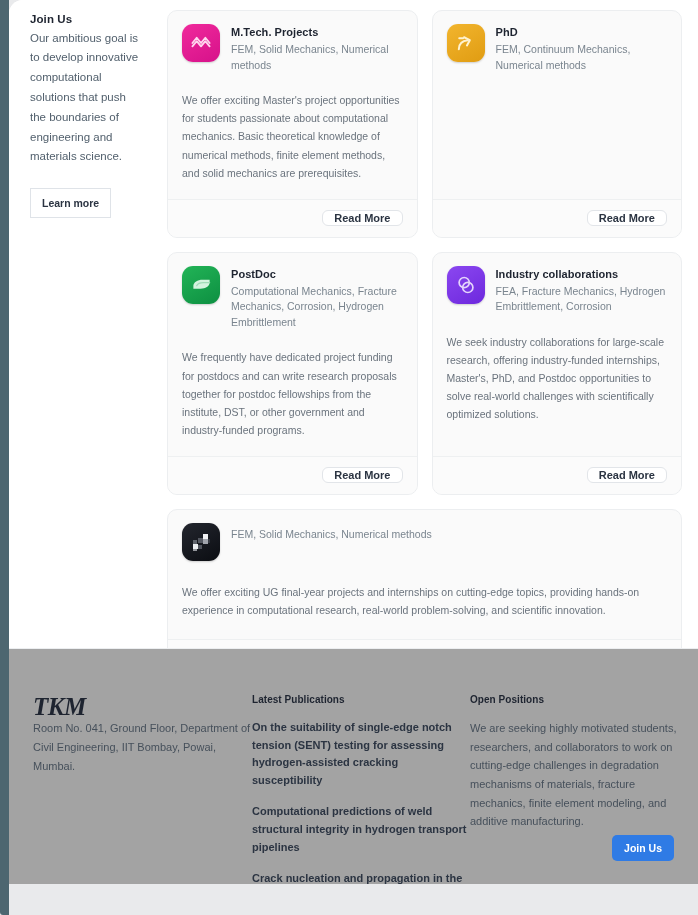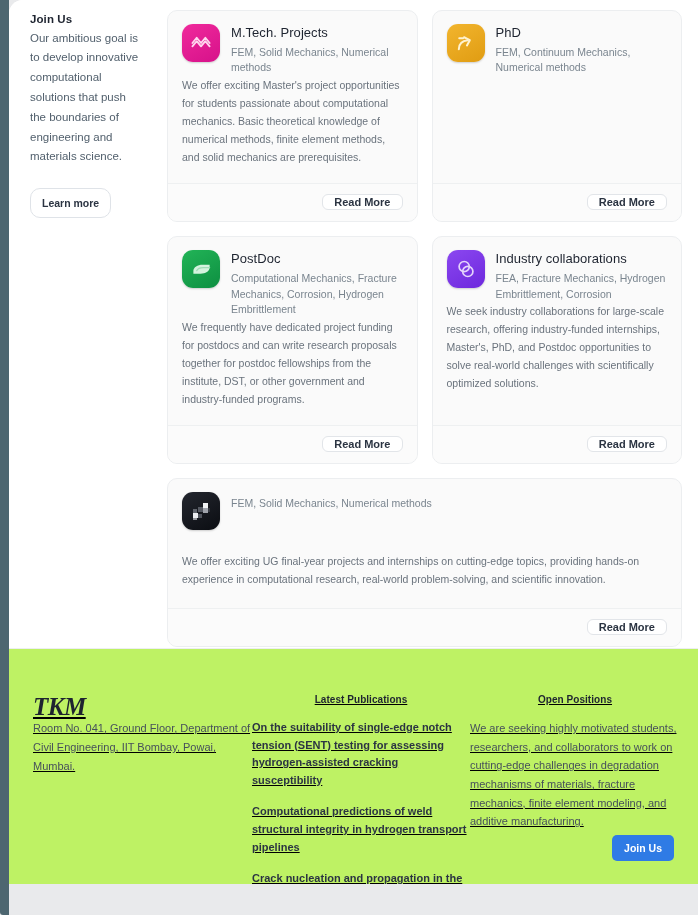--- a/index.html
+++ b/index.html
@@ -65,21 +65,21 @@
     margin-top: 1px;
   }
   #learn-more {
     margin-top: 21px;
     display: inline-block;
     font-size: 10.5px;
     font-weight: bold;
     color: #2b3442;
     background: #ffffff;
     border: 1px solid #dfe3e8;
-    border-radius: 10px;
+    border-radius: 0;
     padding: 8px 11px;
     cursor: pointer;
   }
 
   
   #cards {
     position: absolute;
     left: 158px;
     top: 10px;
     width: 515px;
@@ -111,37 +111,38 @@
     flex: 0 0 38px;
     display: flex;
     align-items: center;
     justify-content: center;
     box-shadow: 0 1px 2px rgba(0,0,0,.18);
   }
   .card-icon svg { display: block; }
 
   .card-headtext { padding-top: 1px; min-width: 0; }
   .card-title {
-    font-size: 13px;
-    font-weight: normal;
+    font-size: 11px;
+    font-weight: bold;
     color: #1e2430;
     line-height: 1.3;
     letter-spacing: .05px;
   }
   .card-tags {
     font-size: 10.5px;
     color: #7a858f;
     line-height: 1.48;
     margin-top: 3px;
   }
 
   .card-desc {
     font-size: 10.5px;
     color: #6a737d;
     line-height: 1.72;
+    margin-top: 18px;
     padding-bottom: 17px;
   }
   .card.wide .card-desc { margin-top: 22px; padding-bottom: 20px; }
 
   .card-foot {
     border-top: 1px solid #eef0f1;
     background: #fbfbfb;
     padding: 10px 14px 11px 14px;
     display: flex;
     justify-content: flex-end;
@@ -160,23 +161,22 @@
     text-align: right;
   }
 
   
   #footer {
     position: absolute;
     left: 0;
     top: 648px;
     width: 689px;
     height: 267px;
-    background: #bef264;
+    background: #a3a3a3;
     border-top: 1px solid #eceef0;
-    text-decoration: underline;
   }
   #footer-inner {
     position: relative;
     padding: 45px 24px 0 24px;
     display: flex;
     gap: 0;
   }
   .fcol-a { width: 219px; flex: 0 0 219px; }
   .fcol-b { width: 218px; flex: 0 0 218px; }
   .fcol-c { width: 210px; flex: 0 0 210px; }
@@ -202,21 +202,20 @@
     line-height: 1.73;
   }
   #contact a { color: #46505b; text-decoration: none; display: block; }
 
   .fcol-title {
     font-size: 10px;
     font-weight: bold;
     color: #1e2430;
     margin-bottom: 14px;
     letter-spacing: .05px;
-    text-align: center;
   }
   .pub {
     font-size: 11px;
     font-weight: bold;
     color: #2b3442;
     line-height: 1.6;
     margin-bottom: 14px;
     cursor: pointer;
   }
   .pub:last-child { margin-bottom: 0; }

